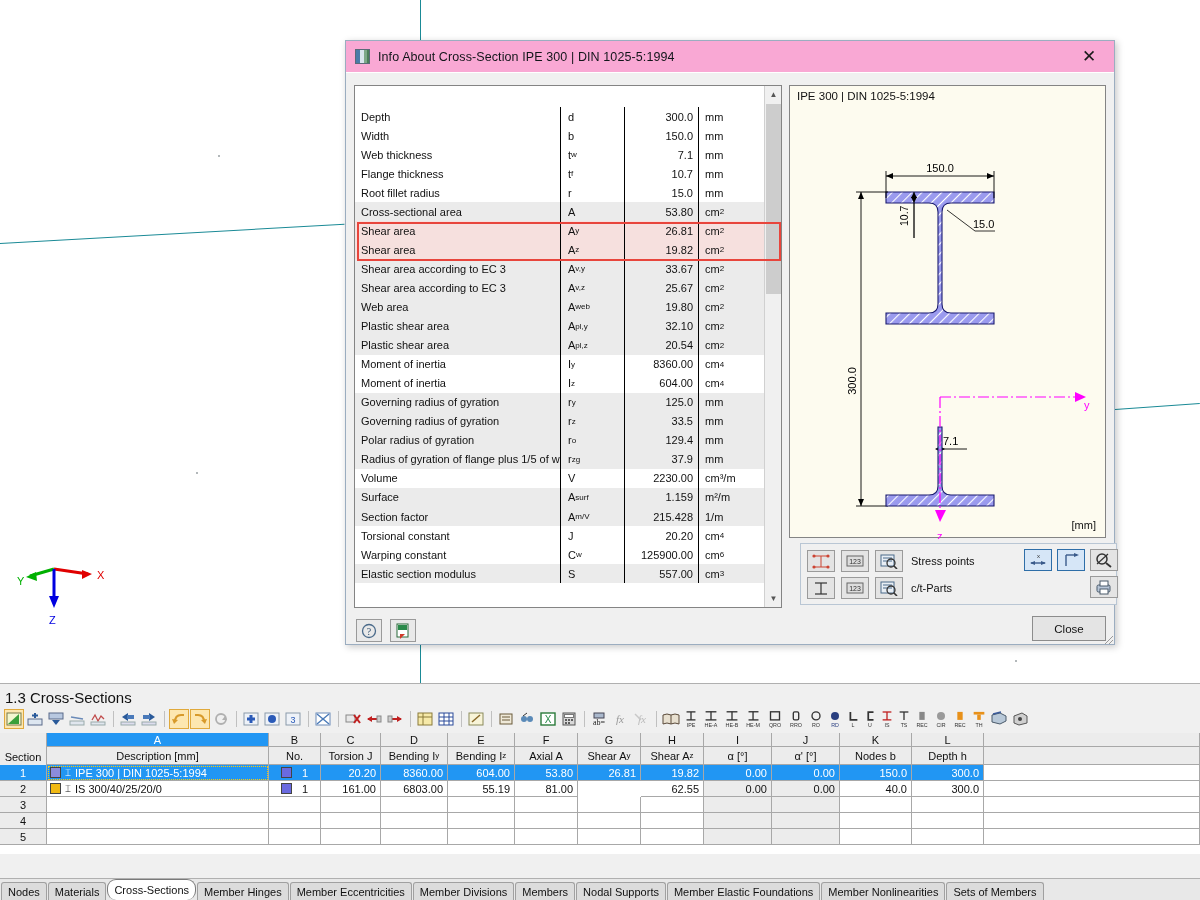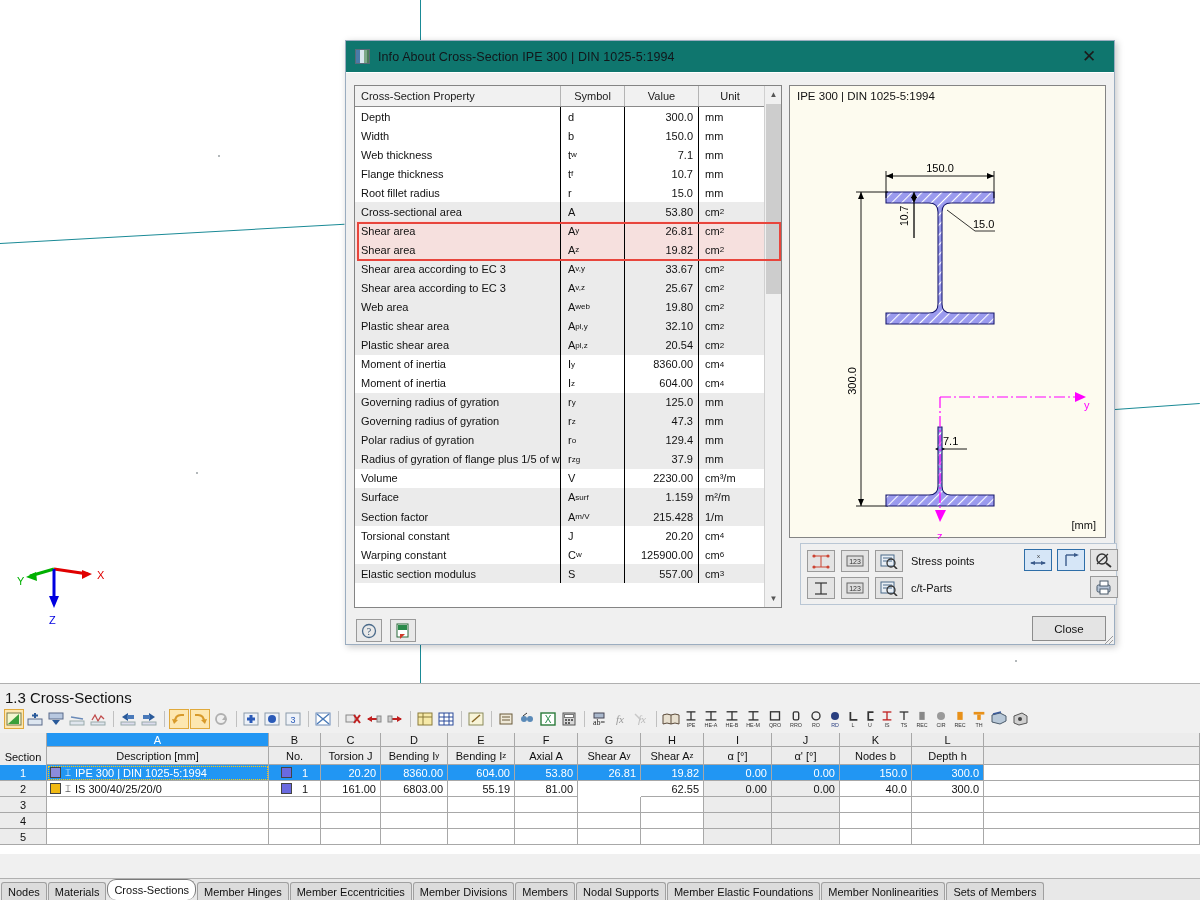--- a/index.html
+++ b/index.html
@@ -23,21 +23,21 @@
   #axis-indicator { position:absolute; left:12px; top:532px; width:100px; height:105px; }
 
   
   #dialog {
     position: absolute; left: 345px; top: 40px; width: 770px; height: 605px;
     background: #f0f0f0;
     border: 1px solid #9badc0;
     box-shadow: 2px 2px 7px rgba(0,0,0,0.22);
   }
   #dlg-titlebar {
-    height: 32px; background: #0f766e; display: flex; align-items: center;
+    height: 32px; background: #f9a8d4; display: flex; align-items: center;
     padding: 0 4px 0 9px; border-bottom: 1px solid #ffffff;
   }
   #dlg-titleicon {
     width: 15px; height: 15px; margin-right: 8px; flex: 0 0 auto;
     background: linear-gradient(90deg,#4a7ba8 0 32%, #d9e6ef 32% 58%, #7da88a 58% 82%, #4c7f5c 82% 100%);
     border: 1px solid #5a6a78;
   }
   #dlg-title { font-size: 12.5px; color: #12161a; letter-spacing: .1px; }
   #dlg-close {
     margin-left: auto; width: 42px; height: 30px; display:flex;
@@ -196,26 +196,20 @@
 
   <div id="dlg-titlebar">
     <div id="dlg-titleicon"></div>
     <div id="dlg-title">Info About Cross-Section IPE 300 | DIN 1025-5:1994</div>
     <div id="dlg-close">✕</div>
   </div>
 
   <div id="dlg-body">
 
     <div id="prop-panel">
-      <div id="prop-head">
-        <div class="c-prop">Cross-Section Property</div>
-        <div class="c-sym">Symbol</div>
-        <div class="c-val">Value</div>
-        <div class="c-unit">Unit</div>
-      </div>
       <div id="prop-scroll">
           <div class="prow">
             <div class="p-name">Depth</div>
             <div class="p-sym">d</div>
             <div class="p-val">300.0</div>
             <div class="p-unit">mm</div>
           </div>
           <div class="prow">
             <div class="p-name">Width</div>
             <div class="p-sym">b</div>
@@ -302,21 +296,21 @@
           </div>
           <div class="prow sh">
             <div class="p-name">Governing radius of gyration</div>
             <div class="p-sym">r<sub>y</sub></div>
             <div class="p-val">125.0</div>
             <div class="p-unit">mm</div>
           </div>
           <div class="prow sh">
             <div class="p-name">Governing radius of gyration</div>
             <div class="p-sym">r<sub>z</sub></div>
-            <div class="p-val">47.3</div>
+            <div class="p-val">33.5</div>
             <div class="p-unit">mm</div>
           </div>
           <div class="prow sh">
             <div class="p-name">Polar radius of gyration</div>
             <div class="p-sym">r<sub>o</sub></div>
             <div class="p-val">129.4</div>
             <div class="p-unit">mm</div>
           </div>
           <div class="prow sh">
             <div class="p-name">Radius of gyration of flange plus 1/5 of web</div>

